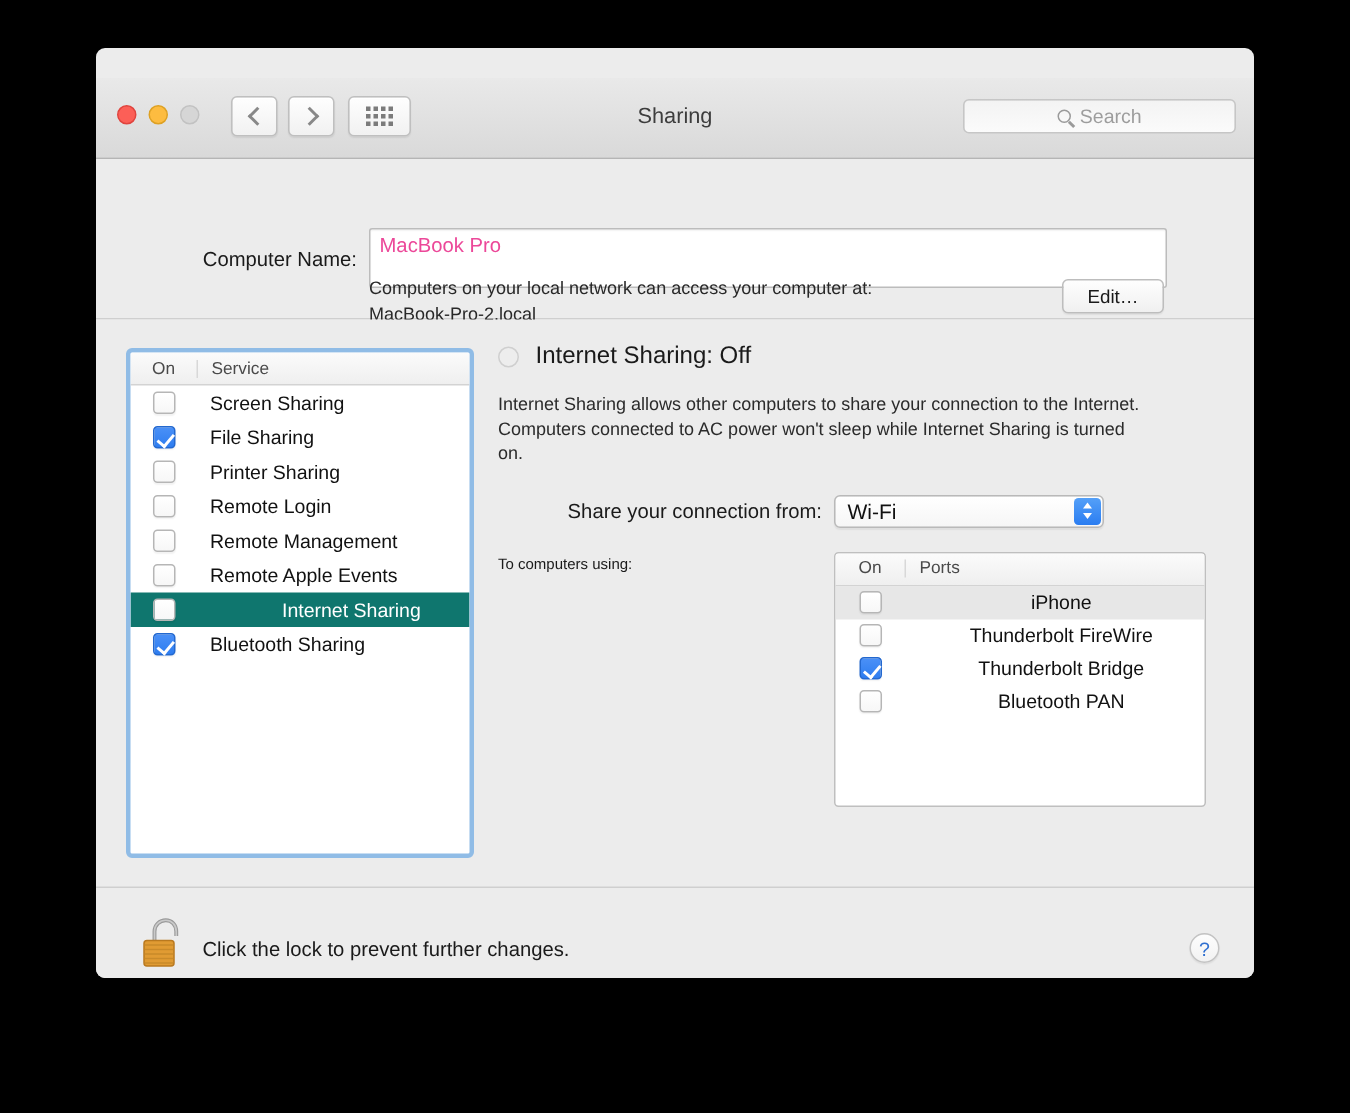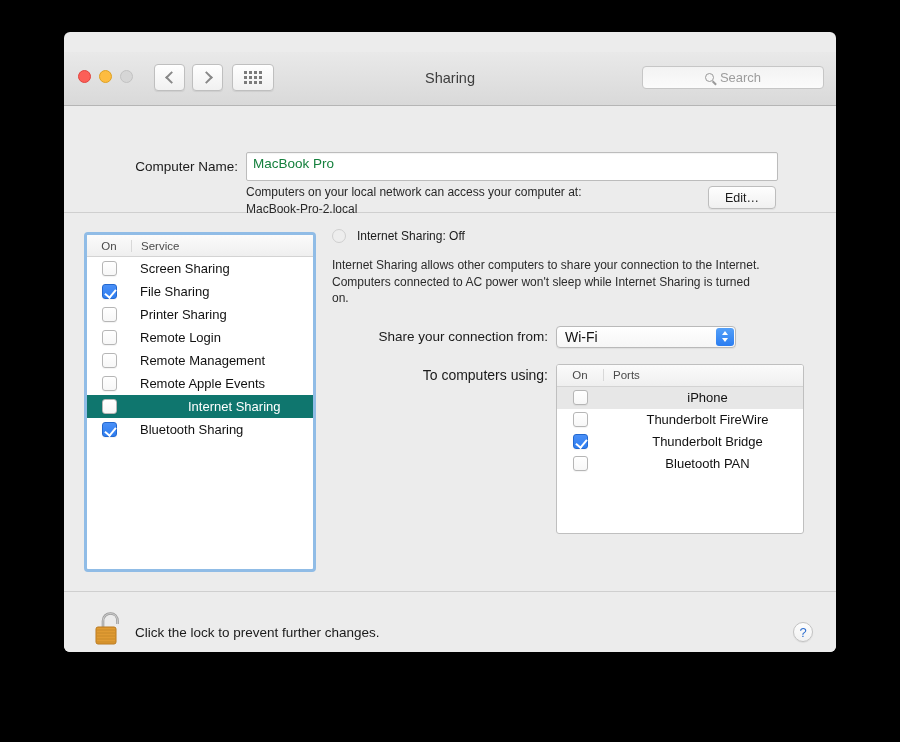--- a/index.html
+++ b/index.html
@@ -76,23 +76,23 @@
     content: ""; position: absolute; right: -4px; bottom: -3px;
     width: 5px; height: 1.6px; background: #9a9a9a; transform: rotate(45deg);
   }
   .searchfield span { font-size: 13px; color: #9d9d9d; }
 
   
   .namesection { position: relative; height: 106px; background: #ececec; }
   .name-row { position: absolute; left: 0; top: 46px; width: 100%; display: flex; align-items: center; }
   .name-label { width: 182px; text-align: right; font-size: 13.5px; color: #1a1a1a; padding-right: 8px; }
   .name-input {
-    width: 532px; height: 29px;
+    width: 532px; height: 40px;
     background: #fff; border: 1px solid #bcbcbc; border-radius: 2px;
-    font-size: 13.5px; color: #15803d;
+    font-size: 13.5px; color: #ec4899;
     padding: 0 6px; line-height: 22px;
     box-shadow: 0 1px 1px rgba(0,0,0,0.05) inset;
   }
   .name-sub {
     position: absolute; left: 182px; top: 78px;
     font-size: 12px; color: #282828; line-height: 17px;
   }
   .edit-btn {
     position: absolute; right: 60px; top: 80px;
     width: 68px; height: 23px;
@@ -151,21 +151,21 @@
     transform: rotate(40deg);
   }
 
   
   .detail { position: absolute; left: 268px; top: 0; right: 14px; top: 10px; }
   .statusline { display: flex; align-items: center; gap: 11px; margin-top: 6px; }
   .radio-off {
     width: 14px; height: 14px; border-radius: 50%;
     background: #ededed; border: 1px solid #cfcfcf;
   }
-  .statustext { font-size: 12px; color: #1a1a1a; }
+  .statustext { font-size: 16px; color: #1a1a1a; }
   .desc {
     margin-top: 14px; width: 430px;
     font-size: 12px; color: #2b2b2b; line-height: 16.5px;
   }
 
   .sharerow { margin-top: 19px; display: flex; align-items: center; }
   .sharelabel { width: 224px; text-align: right; padding-right: 8px; font-size: 13.5px; color: #1a1a1a; }
   .popup {
     position: relative; width: 180px; height: 22px;
     background: linear-gradient(to bottom, #ffffff, #f6f6f6);
@@ -178,21 +178,21 @@
     position: absolute; right: 1px; top: 1px;
     width: 18px; height: 18px; border-radius: 3px;
     background: linear-gradient(to bottom, #54a0f8, #2b7df1);
     display: flex; flex-direction: column; align-items: center; justify-content: center; gap: 3px;
   }
   .sarrow { width: 0; height: 0; border-left: 3.5px solid transparent; border-right: 3.5px solid transparent; }
   .sarrow.up   { border-bottom: 4px solid #fff; }
   .sarrow.down { border-top: 4px solid #fff; }
 
   .portsrow { margin-top: 16px; display: flex; align-items: flex-start; }
-  .portslabel { width: 224px; text-align: right; padding-right: 8px; font-size: 14px; color: #1a1a1a; padding-top: 3px; }
+  .portslabel { width: 224px; text-align: left; padding-right: 8px; font-size: 10px; color: #1a1a1a; padding-top: 3px; }
   .portstable {
     width: 248px; height: 170px;
     background: #fff; border: 1px solid #bfbfbf; border-radius: 3px;
     overflow: hidden;
   }
   .phead {
     display: flex; height: 22px;
     background: linear-gradient(to bottom, #fbfbfb, #efefef);
     border-bottom: 1px solid #d3d3d3;
     font-size: 11.5px; color: #4a4a4a; align-items: center;

